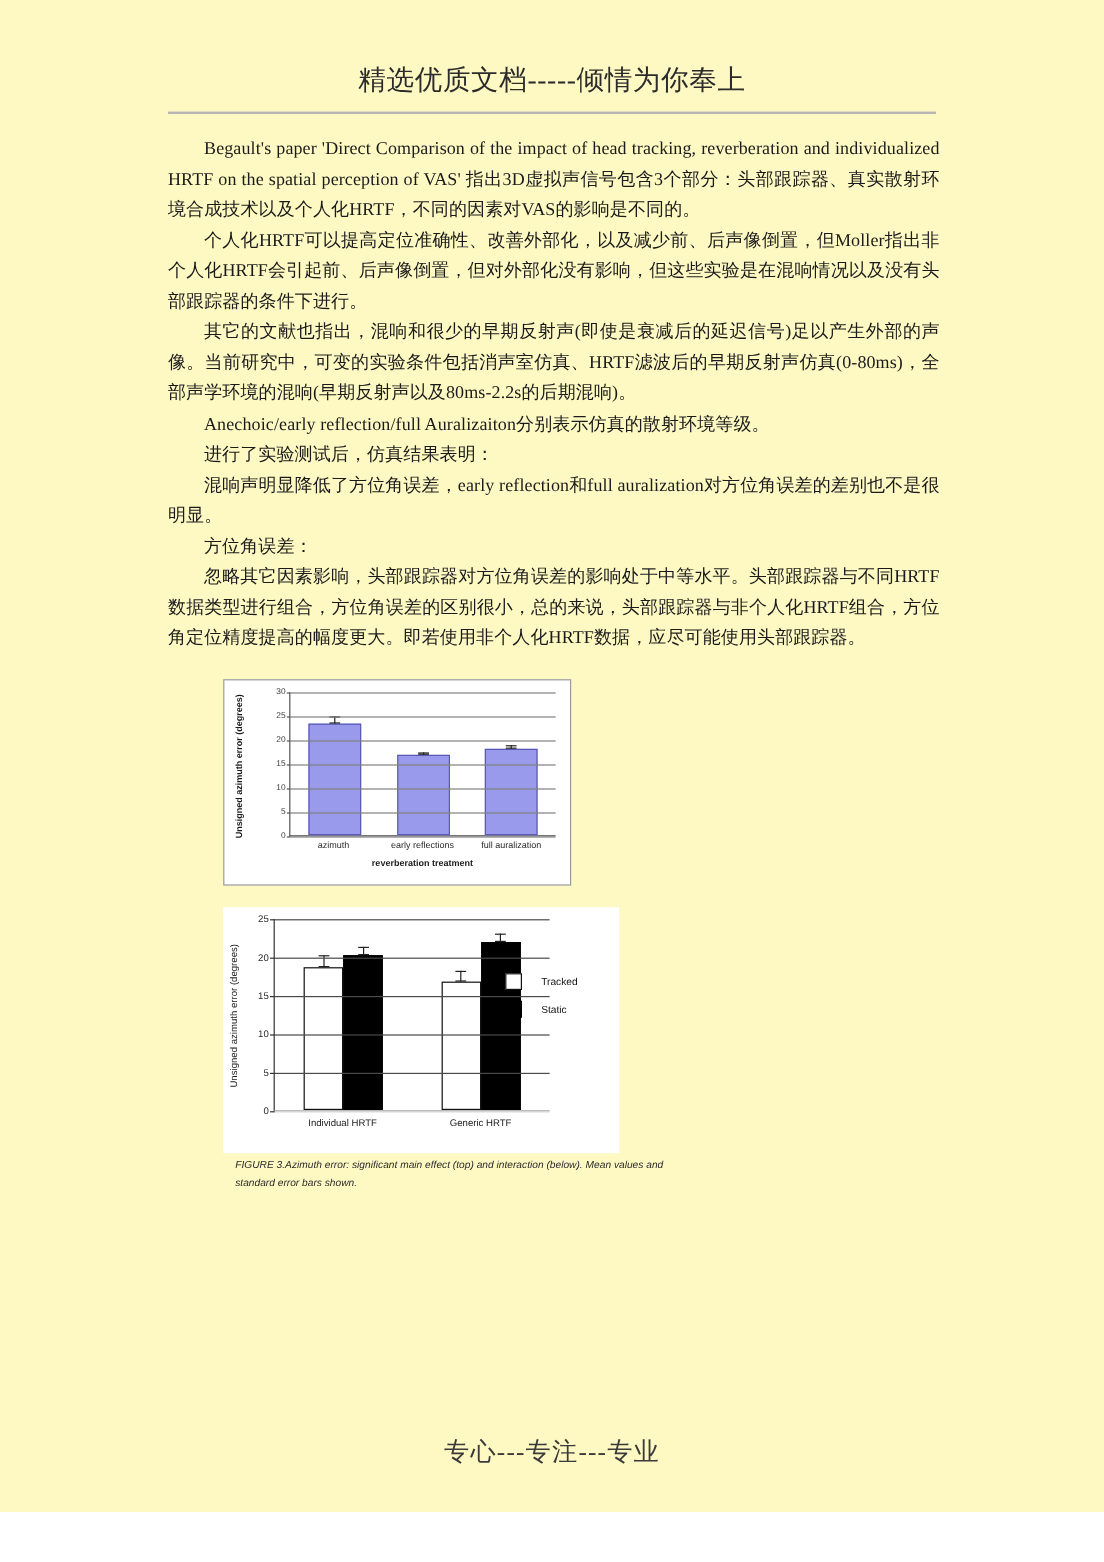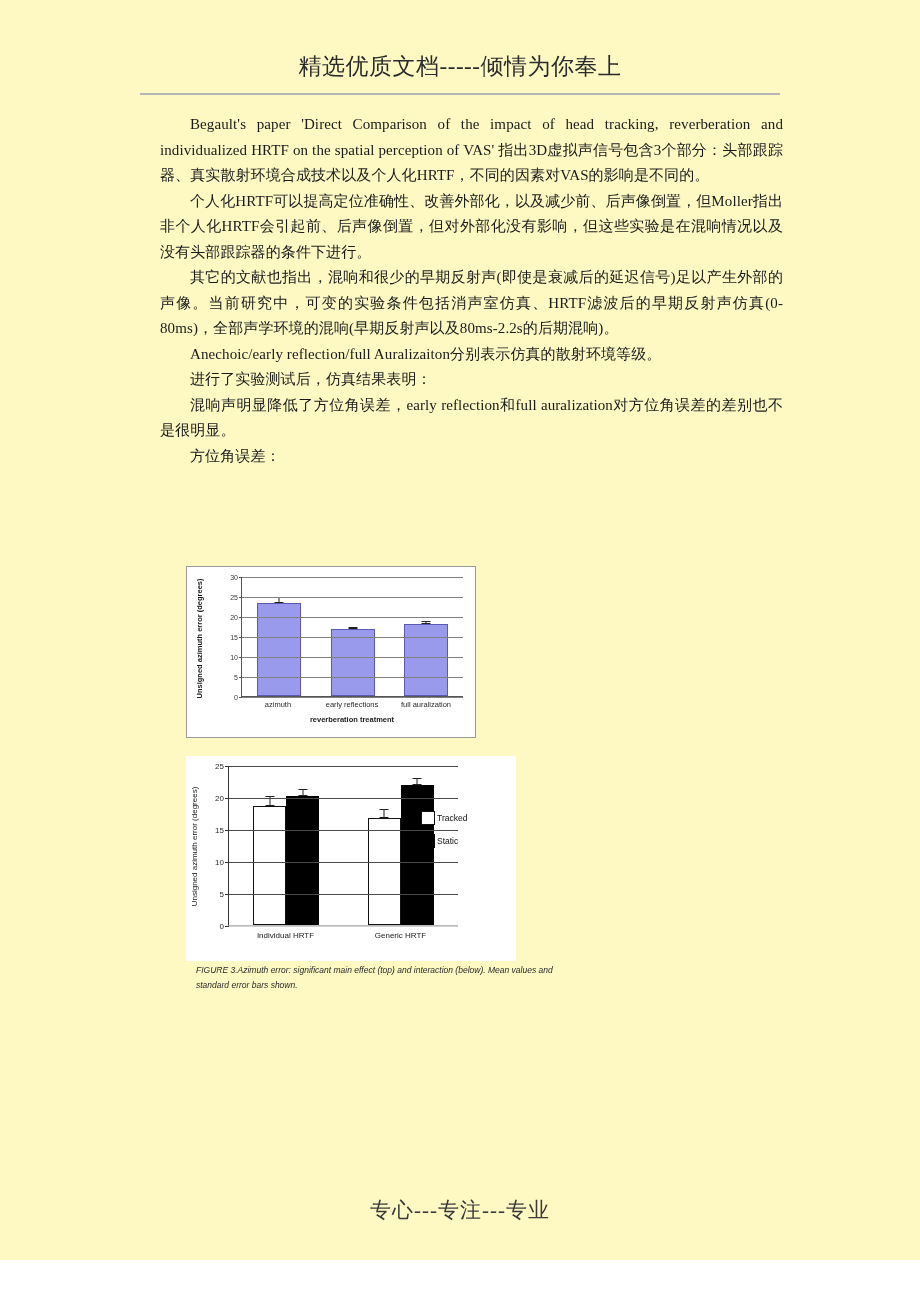--- a/index.html
+++ b/index.html
@@ -53,21 +53,21 @@
   }
   .para {
     font-size: 15px;
     line-height: 25.5px;
     text-align: justify;
     text-justify: inter-character;
     margin: 0;
     color: #1a1a1a;
     letter-spacing: 0.1px;
   }
-  .para.indent { text-indent: 2em; margin-left: 20px; }
+  .para.indent { text-indent: 2em; }
 
   
   .figure-wrap {
     position: absolute;
     left: 186px;
     top: 566px;
     width: 560px;
   }
 
   
@@ -290,21 +290,21 @@
   }
   .c2-legend {
     position: absolute;
     left: 235px;
     top: 50px;
   }
   .c2-legend-row {
     display: flex;
     align-items: center;
     height: 23px;
-    gap: 2px;
+    gap: 16px;
   }
   .c2-swatch {
     width: 14px;
     height: 14px;
     box-sizing: border-box;
   }
   .c2-swatch.tracked { background: #fff; border: 1.3px solid #111; }
   .c2-swatch.static  { background: #000; border: 1.3px solid #000; }
   .c2-legend-label {
     font-family: "Liberation Sans", "DejaVu Sans", sans-serif;
@@ -360,20 +360,21 @@
   <div class="doc-header-rule"></div>
 
   <div class="doc-body">
     <p class="para indent">Begault's paper 'Direct Comparison of the impact of head tracking, reverberation and individualized HRTF on the spatial perception of VAS' 指出3D虚拟声信号包含3个部分：头部跟踪器、真实散射环境合成技术以及个人化HRTF，不同的因素对VAS的影响是不同的。</p>
     <p class="para indent">个人化HRTF可以提高定位准确性、改善外部化，以及减少前、后声像倒置，但Moller指出非个人化HRTF会引起前、后声像倒置，但对外部化没有影响，但这些实验是在混响情况以及没有头部跟踪器的条件下进行。</p>
     <p class="para indent">其它的文献也指出，混响和很少的早期反射声(即使是衰减后的延迟信号)足以产生外部的声像。当前研究中，可变的实验条件包括消声室仿真、HRTF滤波后的早期反射声仿真(0-80ms)，全部声学环境的混响(早期反射声以及80ms-2.2s的后期混响)。</p>
     <p class="para indent">Anechoic/early reflection/full Auralizaiton分别表示仿真的散射环境等级。</p>
     <p class="para indent">进行了实验测试后，仿真结果表明：</p>
     <p class="para indent">混响声明显降低了方位角误差，early reflection和full auralization对方位角误差的差别也不是很明显。</p>
     <p class="para indent">方位角误差：</p>
+    <p class="para indent">忽略其它因素影响，头部跟踪器对方位角误差的影响处于中等水平。头部跟踪器与不同HRTF数据类型进行组合，方位角误差的区别很小，总的来说，头部跟踪器与非个人化HRTF组合，方位角定位精度提高的幅度更大。即若使用非个人化HRTF数据，应尽可能使用头部跟踪器。</p>
   </div>
 
   <div class="figure-wrap">
 
     <div class="chart1-box">
       <div class="c1-ytitle">
         <span>Unsigned azimuth error (degrees)</span>
       </div>
       <div class="c1-plot" id="c1-plot">
         <div class="c1-bars" id="c1-bars">

